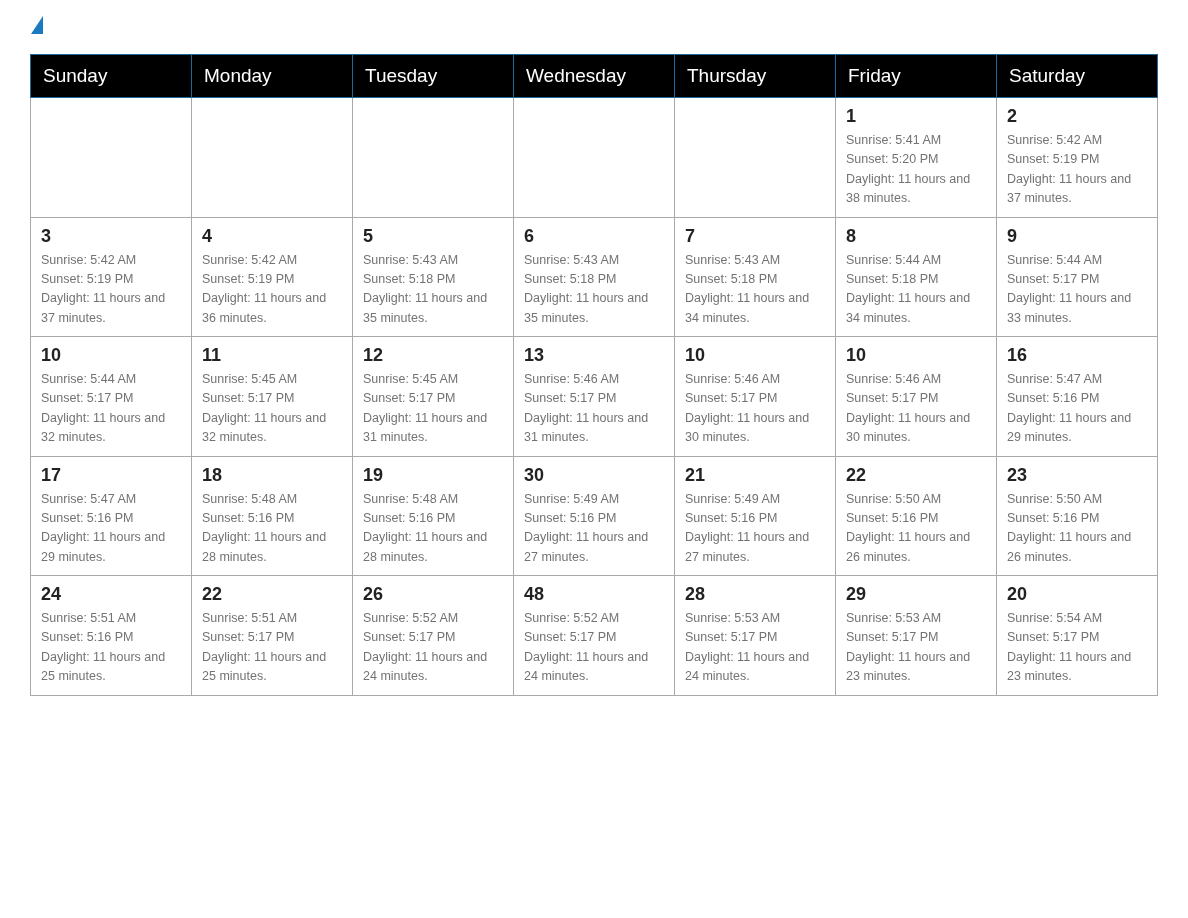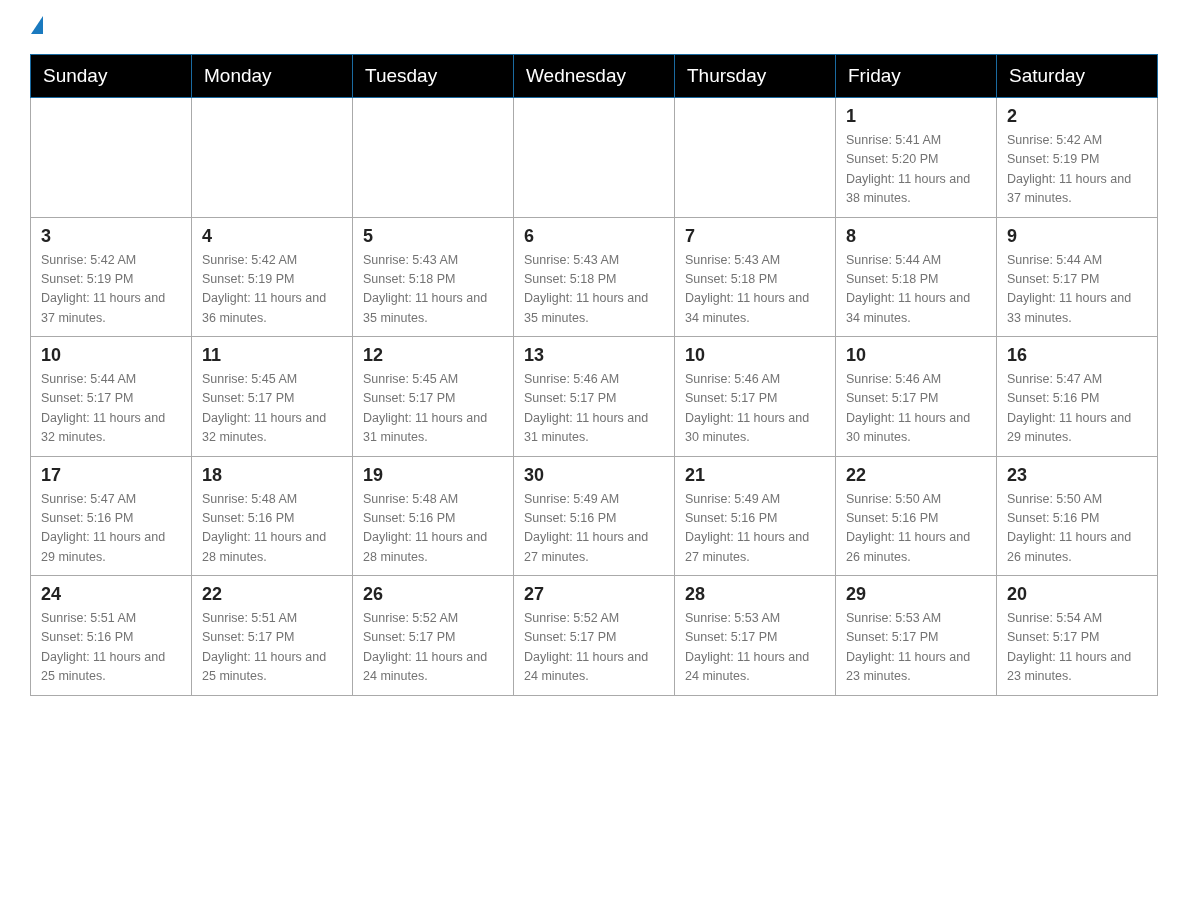--- a/index.html
+++ b/index.html
@@ -247,21 +247,21 @@
         </td>
         <td>
           <span class="day-number">22</span>
           <div class="day-info">Sunrise: 5:51 AM<br>Sunset: 5:17 PM<br>Daylight: 11 hours and 25 minutes.</div>
         </td>
         <td>
           <span class="day-number">26</span>
           <div class="day-info">Sunrise: 5:52 AM<br>Sunset: 5:17 PM<br>Daylight: 11 hours and 24 minutes.</div>
         </td>
         <td>
-          <span class="day-number">27</span>
+          <span class="day-number">48</span>
           <div class="day-info">Sunrise: 5:52 AM<br>Sunset: 5:17 PM<br>Daylight: 11 hours and 24 minutes.</div>
         </td>
         <td>
           <span class="day-number">28</span>
           <div class="day-info">Sunrise: 5:53 AM<br>Sunset: 5:17 PM<br>Daylight: 11 hours and 24 minutes.</div>
         </td>
         <td>
           <span class="day-number">29</span>
           <div class="day-info">Sunrise: 5:53 AM<br>Sunset: 5:17 PM<br>Daylight: 11 hours and 23 minutes.</div>
         </td>

